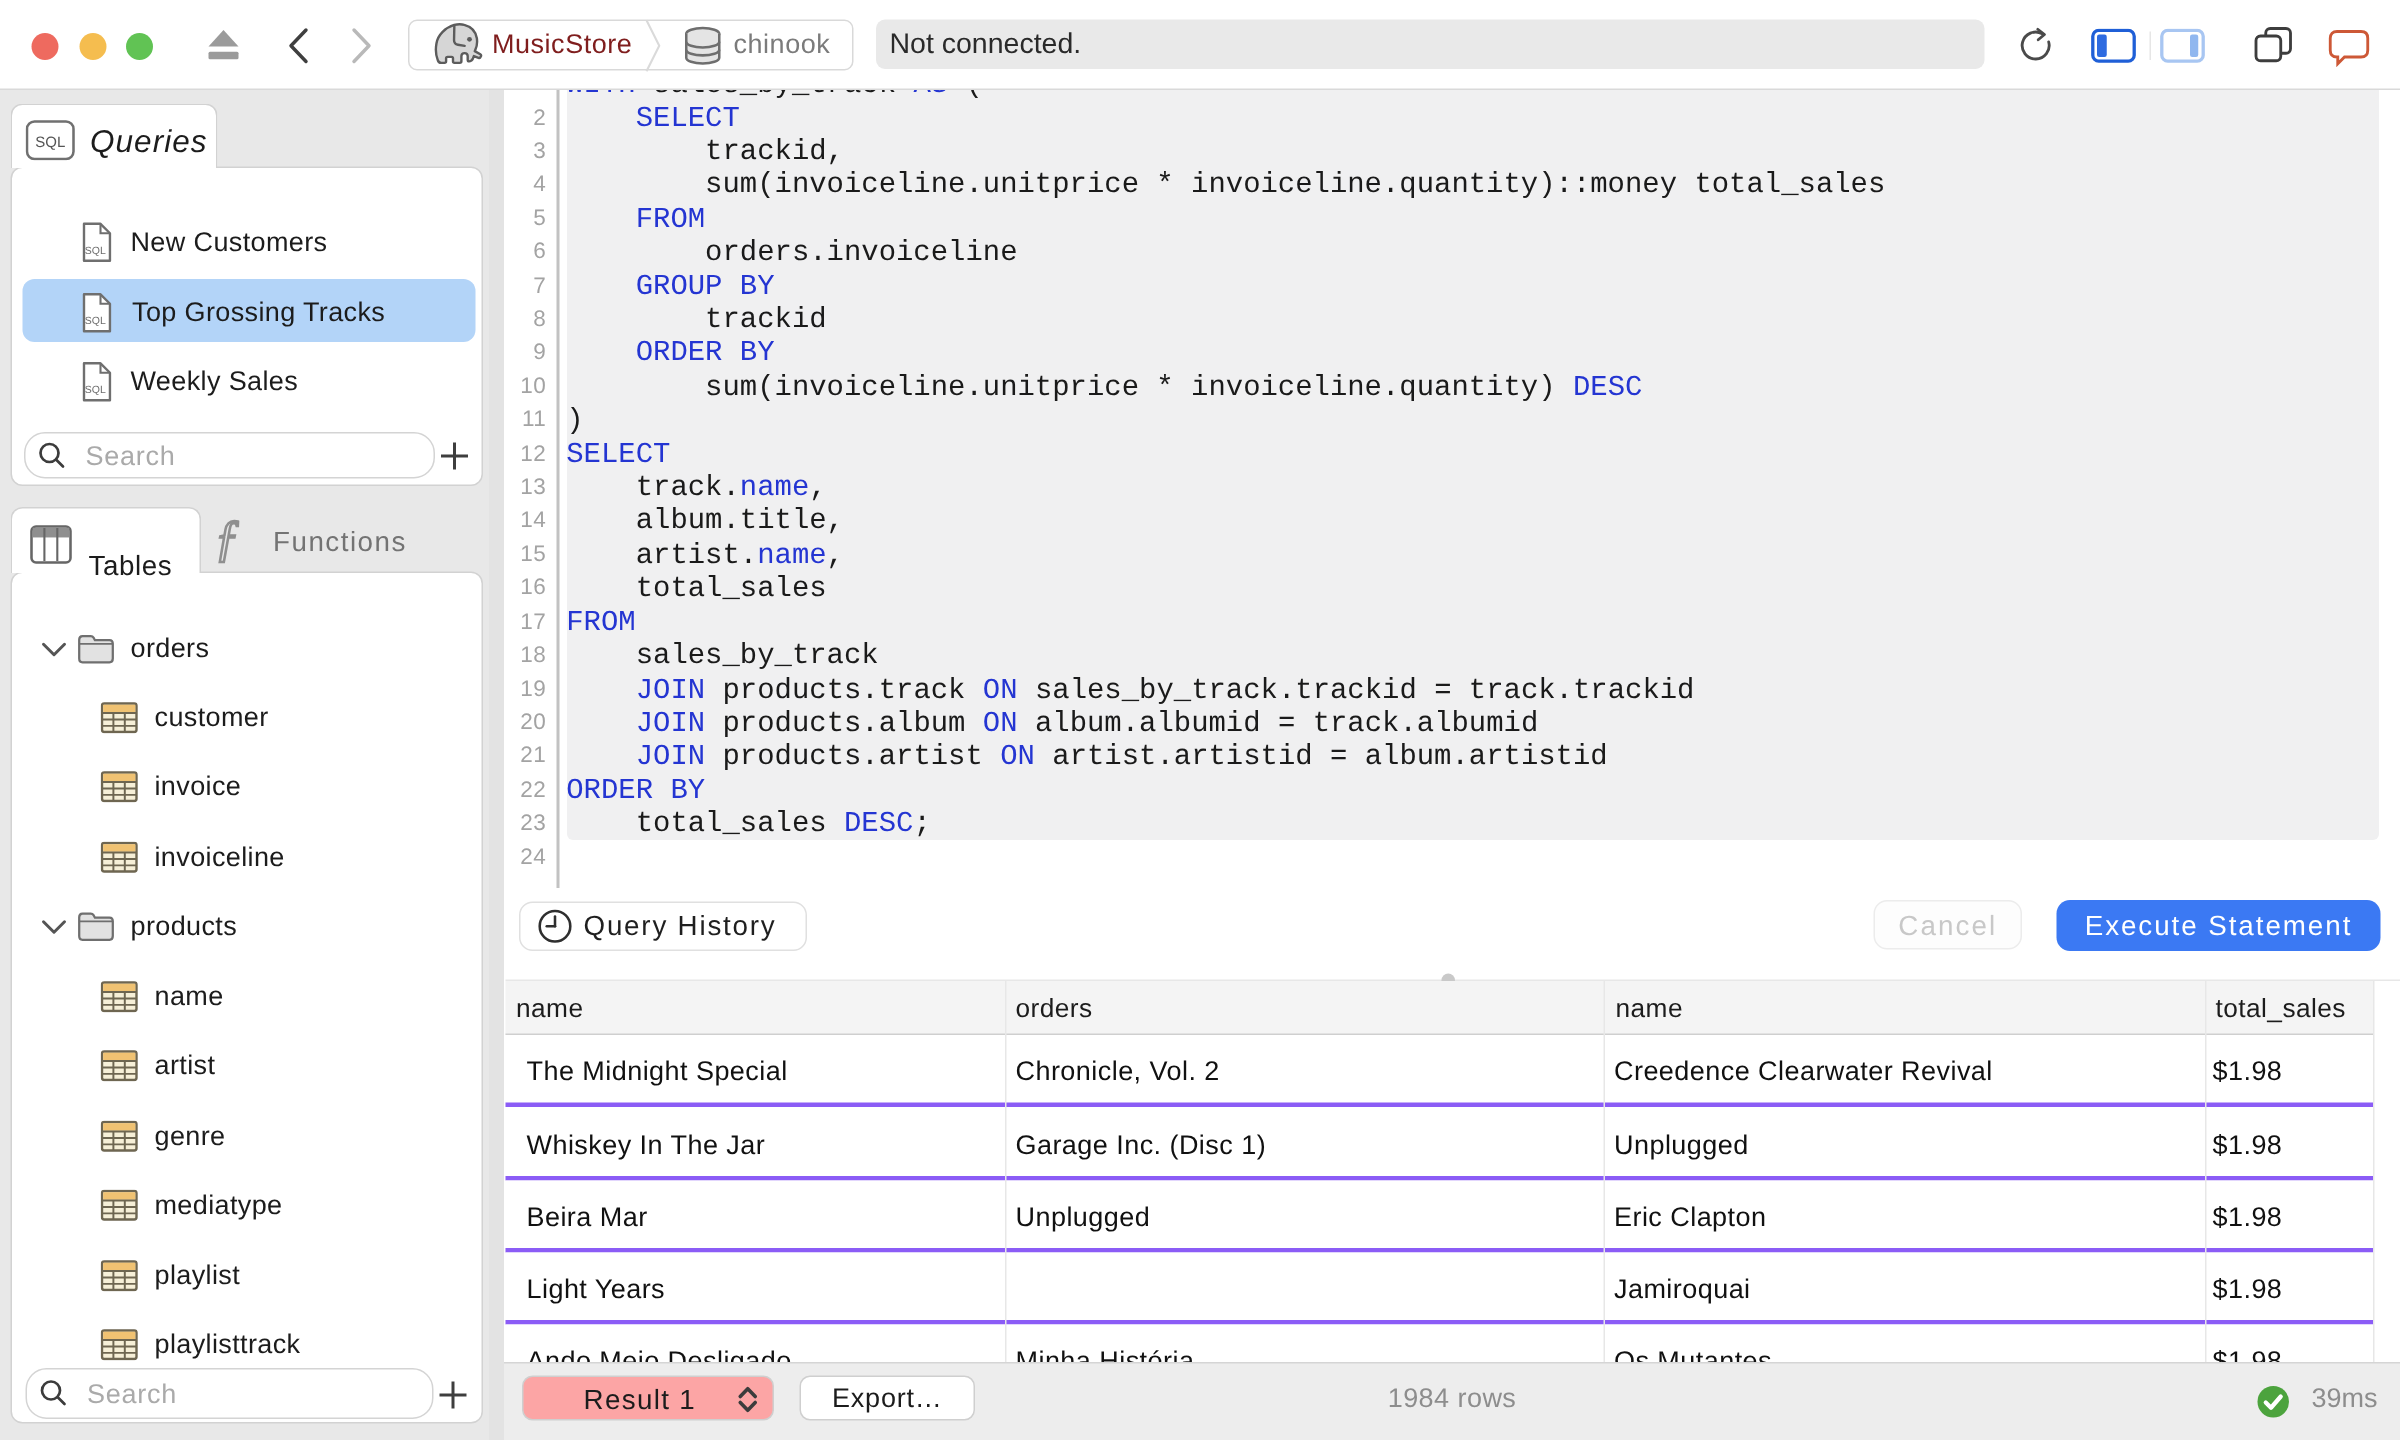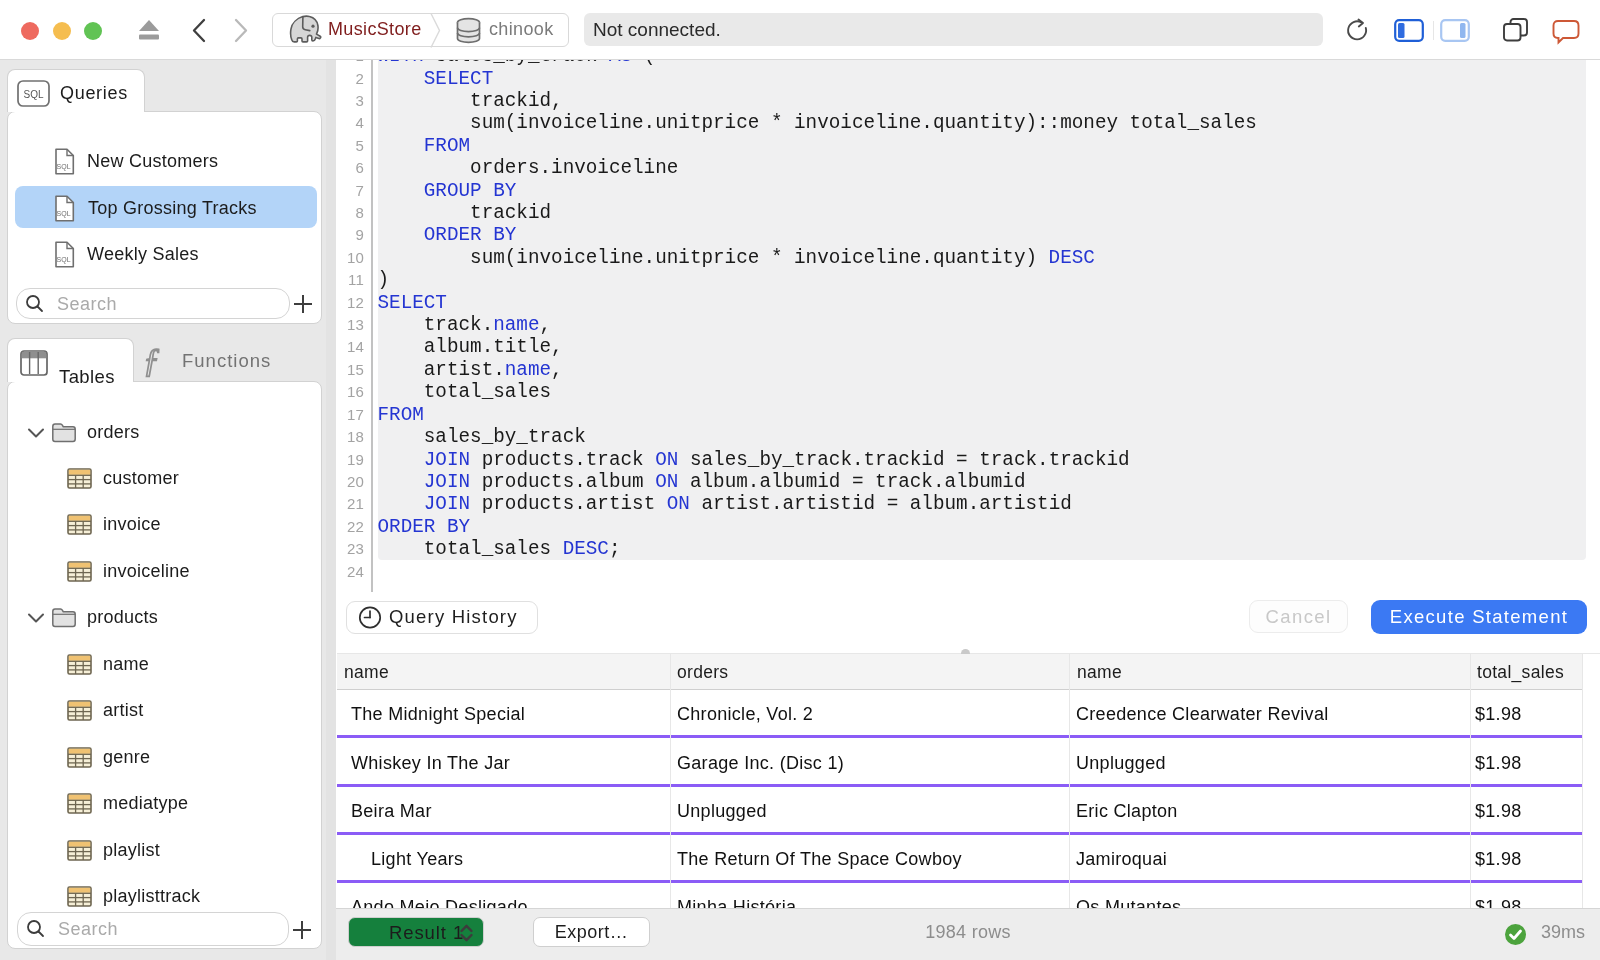--- a/index.html
+++ b/index.html
@@ -60,21 +60,21 @@
   color:#1c1c1c; letter-spacing:0.3px; }
 .colline { position:absolute; top:654px; width:1px; height:254px; background:#e7e7e7; z-index:3; }
 .row { position:absolute; left:337px; width:1245px; height:48px;
   border-bottom:3px solid #8b5cf6; background:#fff; }
 .cell { position:absolute; top:0; height:48px; line-height:48px; font-size:18px;
   color:#111; letter-spacing:0.3px; }
 
 
 #bottombar { left:336px; top:908px; width:1264px; height:52px; background:#ededed;
   border-top:1px solid #d5d5d5; z-index:10; }
-#resultbtn { z-index:11; left:348px; top:917px; width:136px; height:30px; background:#15803d;
+#resultbtn { z-index:11; left:348px; top:917px; width:168px; height:30px; background:#fca5a5;
   border:1px solid #cfcfcf; border-radius:7px; font-size:18.5px; color:#1c1c1c; letter-spacing:0.9px; }
 #exportbtn { z-index:11; left:533px; top:917px; width:117px; height:30px; background:#fff;
   border:1px solid #cfcfcf; border-radius:7px; font-size:18px; color:#1c1c1c;
   text-align:center; line-height:29px; letter-spacing:0.5px; }
 #rowcount { z-index:11; left:903px; top:917px; width:130px; text-align:center; font-size:18px;
   color:#8d8d8d; line-height:30px; letter-spacing:0.3px; }
 #ms { z-index:11; left:1541px; top:917px; font-size:18px; color:#8d8d8d; line-height:30px; }
 </style>
 </head>
 <body>
@@ -82,21 +82,21 @@
 
   <div class="abs" id="sidebar"></div>
   <div class="abs" id="splitv"></div>
 
   <div class="abs panel" style="left:7px; top:111px; width:315px; height:213px;"></div>
   <div class="abs tab" style="left:7px; top:69px; width:138px; height:43px;"></div>
   <svg class="abs" style="left:17px; top:80px; z-index:3;" width="33" height="27">
     <rect x="1" y="1" width="31" height="25" rx="5" fill="#fff" stroke="#707070" stroke-width="1.7"></rect>
     <text x="16.5" y="18" font-size="10" fill="#555" text-anchor="middle" font-family="Liberation Sans">SQL</text>
   </svg>
-  <div class="abs" style="left:60px; top:83px; z-index:3; font-size:18px; color:#1c1c1c; letter-spacing:0.7px;">Queries</div>
+  <div class="abs" style="left:60px; top:83px; z-index:3; font-size:21px; color:#1c1c1c; letter-spacing:0.7px;font-style:italic;">Queries</div>
 
   <div class="abs" id="selrow"></div>
   <svg class="abs" style="left:54px; top:148px; z-index:2;" width="21" height="27" viewBox="0 0 21 27">
       <path d="M2 1.2 L13 1.2 L19.3 7.5 L19.3 25.8 L2 25.8 Z" fill="#fff" stroke="#6f6f6f" stroke-width="1.6" stroke-linejoin="round"></path>
       <path d="M13 1.2 L13 7.5 L19.3 7.5" fill="none" stroke="#6f6f6f" stroke-width="1.4"></path>
       <text x="9.6" y="21" font-size="7" fill="#6f6f6f" text-anchor="middle" font-family="Liberation Sans">SQL</text>
     </svg>
     <svg class="abs" style="left:54px; top:194.5px; z-index:2;" width="21" height="27" viewBox="0 0 21 27">
       <path d="M2 1.2 L13 1.2 L19.3 7.5 L19.3 25.8 L2 25.8 Z" fill="#fff" stroke="#6f6f6f" stroke-width="1.6" stroke-linejoin="round"></path>
       <path d="M13 1.2 L13 7.5 L19.3 7.5" fill="none" stroke="#6f6f6f" stroke-width="1.4"></path>
@@ -316,22 +316,21 @@
         <div class="cell" style="left:739px;">Unplugged</div>
         <div class="cell" style="left:1138px;">$1.98</div>
       </div>
       <div class="row" style="top:786.5px;">
         <div class="cell" style="left:14px;">Beira Mar</div>
         <div class="cell" style="left:340px;">Unplugged</div>
         <div class="cell" style="left:739px;">Eric Clapton</div>
         <div class="cell" style="left:1138px;">$1.98</div>
       </div>
       <div class="row" style="top:834.5px;">
-        <div class="cell" style="left:14px;margin-left:20px;">Light Years</div>
-        <div class="cell" style="left:340px;">The Return Of The Space Cowboy</div>
+        <div class="cell" style="left:14px;">Light Years</div>
         <div class="cell" style="left:739px;">Jamiroquai</div>
         <div class="cell" style="left:1138px;">$1.98</div>
       </div>
       <div class="row" style="top:882.5px;">
         <div class="cell" style="left:14px;">Ando Meio Desligado</div>
         <div class="cell" style="left:340px;">Minha História</div>
         <div class="cell" style="left:739px;">Os Mutantes</div>
         <div class="cell" style="left:1138px;">$1.98</div>
       </div>
     </div>

